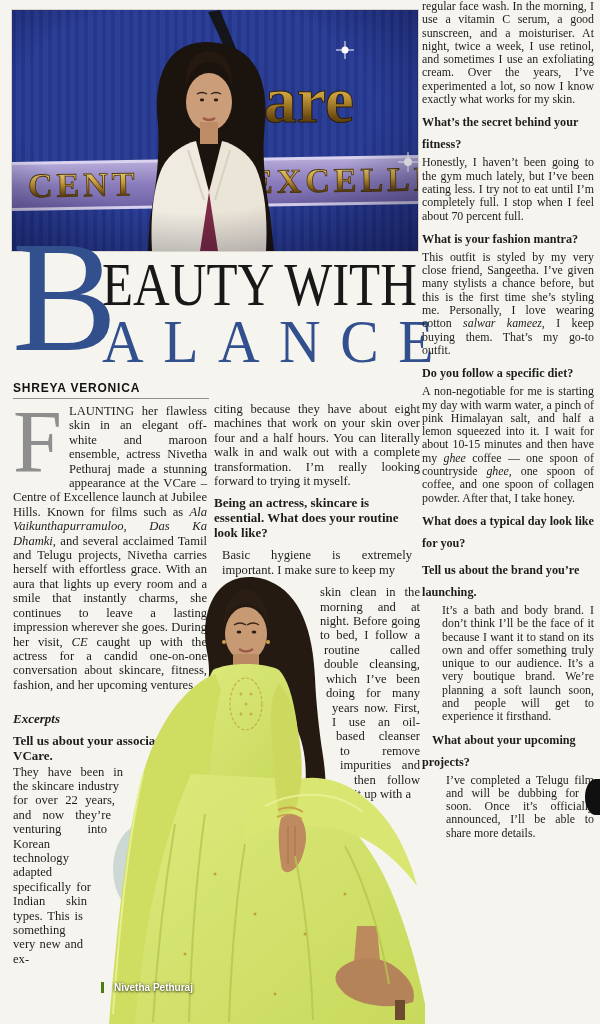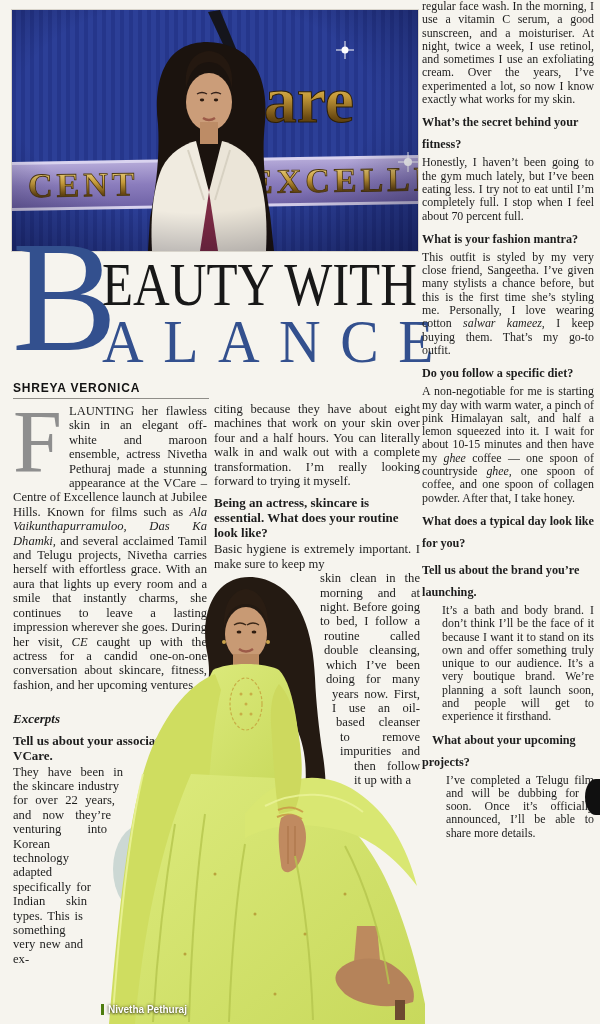--- a/index.html
+++ b/index.html
@@ -34,21 +34,21 @@
   .excerpts{font-weight:bold;font-style:italic;font-size:13px;margin:20px 0 4px;}
   .it{font-style:italic;}
   .indent-h{text-indent:10px;}
   
   .fl-brand{float:left;width:20px;height:27px;margin-top:93px;}
   .fl-proj{float:left;width:24px;height:40px;margin-top:27px;}
   
   .mid-photo{position:absolute;left:95px;top:574px;width:330px;height:450px;z-index:1;}
   .caption{position:absolute;left:101px;top:982px;z-index:3;font-family:"Liberation Sans",sans-serif;
            font-weight:bold;font-size:10px;color:#ffffff;border-left:3px solid #4d7c0f;
-           padding-left:4px;text-shadow:0 0 3px rgba(70,70,30,.9),0 1px 2px rgba(0,0,0,.55);margin-top:22px;}
+           padding-left:10px;text-shadow:0 0 3px rgba(70,70,30,.9),0 1px 2px rgba(0,0,0,.55);}
   .wedge{position:absolute;right:0;top:779px;width:15px;height:36px;background:#101010;
          border-radius:80% 0 0 80% / 55% 0 0 55%;}
   svg text{font-family:"Liberation Serif",serif;}
 </style>
 </head>
 <body>
 
 <div class="page">
 
   <div class="top-photo">
@@ -122,21 +122,21 @@
   <div class="col col1">
     <p><span class="dropcap">F</span><span>LAUNTING her flawless skin in an elegant off-white and maroon ensemble, actress Nivetha Pethuraj made a stunning appearance at the VCare – Centre of Excellence launch at Jubilee Hills. Known for films such as </span><span class="it">Ala Vaikunthapurramuloo, Das Ka Dhamki,</span><span> and several acclaimed Tamil and Telugu projects, Nivetha carries herself with effortless grace. With an aura that lights up every room and a smile that instantly charms, she continues to leave a lasting impression wherever she goes. During her visit, </span><span class="it">CE</span><span> caught up with the actress for a candid one-on-one conversation about skincare, fitness, fashion, and her upcoming ventures.</span></p>
     <div class="excerpts">Excerpts</div>
     <h3>Tell us about your association with VCare.</h3>
     <div><div style="float: right; clear: right; width: 80px; height: 14.4px;"></div><div style="float: right; clear: right; width: 84px; height: 14.4px;"></div><div style="float: right; clear: right; width: 88px; height: 14.4px;"></div><div style="float: right; clear: right; width: 92px; height: 14.4px;"></div><div style="float: right; clear: right; width: 96px; height: 14.4px;"></div><div style="float: right; clear: right; width: 100px; height: 14.4px;"></div><div style="float: right; clear: right; width: 104px; height: 14.4px;"></div><div style="float: right; clear: right; width: 108px; height: 14.4px;"></div><div style="float: right; clear: right; width: 112px; height: 14.4px;"></div><div style="float: right; clear: right; width: 116px; height: 14.4px;"></div><div style="float: right; clear: right; width: 120px; height: 14.4px;"></div><div style="float: right; clear: right; width: 124px; height: 14.4px;"></div><div style="float: right; clear: right; width: 124px; height: 14.4px;"></div><span>They have been in the skincare industry for over 22 years, and now they’re venturing into Korean technology adapted specifically for Indian skin types. This is something very new and ex-</span></div>
   </div>
 
   <div class="col col2">
     <p>citing because they have about eight machines that work on your skin over four and a half hours. You can literally walk in and walk out with a complete transformation. I’m really looking forward to trying it myself.</p>
     <h3>Being an actress, skincare is essential. What does your routine look like?</h3>
-    <p style="margin:0;">Basic hygiene is extremely important. I make sure to keep my</p>
+    <p style="margin:8px;">Basic hygiene is extremely important. I make sure to keep my</p>
     <div><div style="float: left; clear: left; width: 100px; height: 14.4px;"></div><div style="float: left; clear: left; width: 106px; height: 14.4px;"></div><div style="float: left; clear: left; width: 104px; height: 14.4px;"></div><div style="float: left; clear: left; width: 102px; height: 14.4px;"></div><div style="float: left; clear: left; width: 106px; height: 14.4px;"></div><div style="float: left; clear: left; width: 110px; height: 14.4px;"></div><div style="float: left; clear: left; width: 106px; height: 14.4px;"></div><div style="float: left; clear: left; width: 112px; height: 14.4px;"></div><div style="float: left; clear: left; width: 108px; height: 14.4px;"></div><div style="float: left; clear: left; width: 118px; height: 14.4px;"></div><div style="float: left; clear: left; width: 116px; height: 14.4px;"></div><div style="float: left; clear: left; width: 122px; height: 14.4px;"></div><div style="float: left; clear: left; width: 126px; height: 14.4px;"></div><div style="float: left; clear: left; width: 124px; height: 14.4px;"></div><div style="float: left; clear: left; width: 140px; height: 14.4px;"></div><span>skin clean in the morning and at night. Before going to bed, I follow a routine called double cleansing, which I’ve been doing for many years now. First, I use an oil-based cleanser to remove impurities and then follow it up with a</span></div>
   </div>
 
   <div class="col col3">
     <p>regular face wash. In the morning, I use a vitamin C serum, a good sunscreen, and a moisturiser. At night, twice a week, I use retinol, and sometimes I use an exfoliating cream. Over the years, I’ve experimented a lot, so now I know exactly what works for my skin.</p>
     <h3>What’s the secret behind your fitness?</h3>
     <p>Honestly, I haven’t been going to the gym much lately, but I’ve been eating less. I try not to eat until I’m completely full. I stop when I feel about 70 percent full.</p>
     <h3>What is your fashion mantra?</h3>
     <p><span>This outfit is styled by my very close friend, Sangeetha. I’ve given many stylists a chance before, but this is the first time she’s styling me. Personally, I love wearing cotton </span><span class="it">salwar kameez,</span><span> I keep buying them. That’s my go-to outfit.</span></p>
     <h3>Do you follow a specific diet?</h3>

